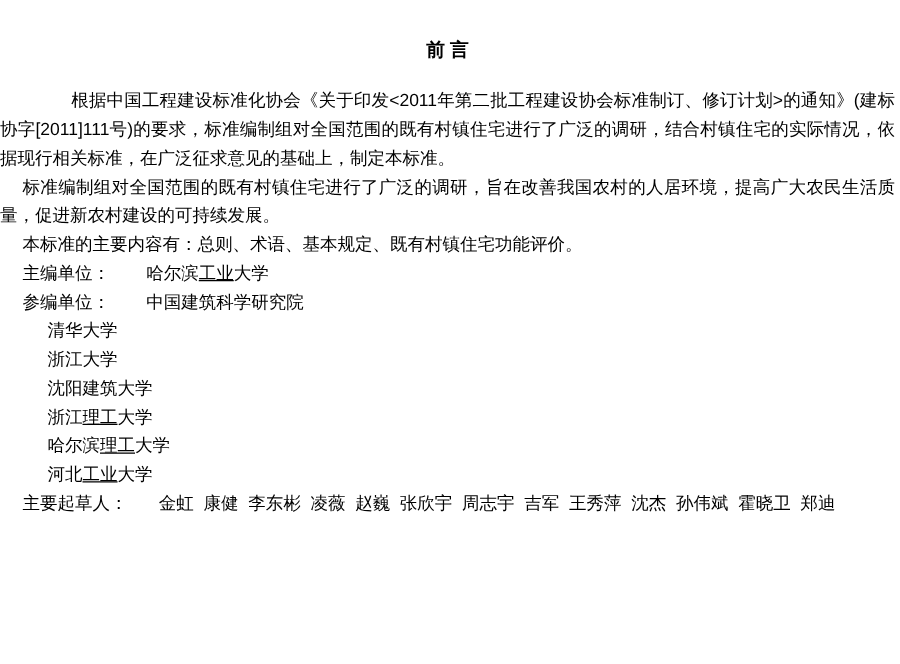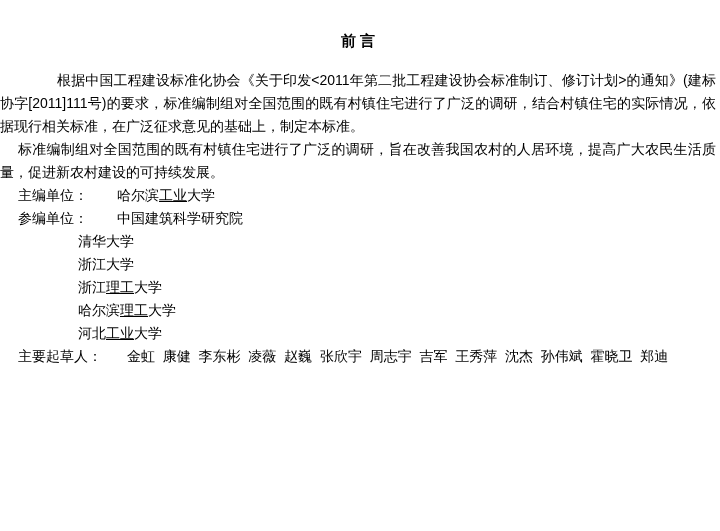--- a/index.html
+++ b/index.html
@@ -27,51 +27,55 @@
     padding-top: 29px;
     margin: 0 0 17px 0;
     line-height: 23px;
   }
   p { margin: 0; }
   .p-first { text-indent: 57px; }
   .p-ind { text-indent: 18px; }
   .row { padding-left: 18px; text-align: left; }
   .row .value-chief { margin-left: 29px; }
   .unit-row { padding-left: 117px; text-align: left; }
-  .unit-row.sub { padding-left: 62px; margin-left: 16px; }
+  .unit-row.sub { padding-left: 38px; }
   .drafters-row { padding-left: 18px; text-align: left; }
   .drafters-row .names { margin-left: 25px; white-space: pre-wrap; }
   .u { text-decoration: underline; }
 </style>
 </head>
 <body>
 
 <div class="doc">
 
   <div class="title">前 言</div>
 
   <p class="p-first">根据中国工程建设标准化协会《关于印发&lt;2011年第二批工程建设协会标准制订、修订计划&gt;的通知》(建标协字[2011]111号)的要求，标准编制组对全国范围的既有村镇住宅进行了广泛的调研，结合村镇住宅的实际情况，依据现行相关标准，在广泛征求意见的基础上，制定本标准。</p>
 
   <p class="p-ind">标准编制组对全国范围的既有村镇住宅进行了广泛的调研，旨在改善我国农村的人居环境，提高广大农民生活质量，促进新农村建设的可持续发展。</p>
 
+  <p class="p-ind">本标准的主要内容有：总则、术语、基本规定、既有村镇住宅功能评价。</p>
 
 
   <div class="row">
     <span>主编单位：</span><span class="value-chief"><span>哈尔滨</span><span class="u">工业</span><span>大学</span></span>
   </div>
 
   <div class="row">
     <span>参编单位：</span><span class="value-chief"><span>中国建筑科学研究院</span></span>
   </div>
 
   <div class="unit-row sub">
     <span><span>清华大学</span></span>
   </div>
   <div class="unit-row sub">
     <span><span>浙江大学</span></span>
+  </div>
+  <div class="unit-row sub">
+    <span><span>沈阳建筑大学</span></span>
   </div>
   <div class="unit-row sub">
     <span><span>浙江</span><span class="u">理工</span><span>大学</span></span>
   </div>
   <div class="unit-row sub">
     <span><span>哈尔滨</span><span class="u">理工</span><span>大学</span></span>
   </div>
   <div class="unit-row sub">
     <span><span>河北</span><span class="u">工业</span><span>大学</span></span>
   </div>

